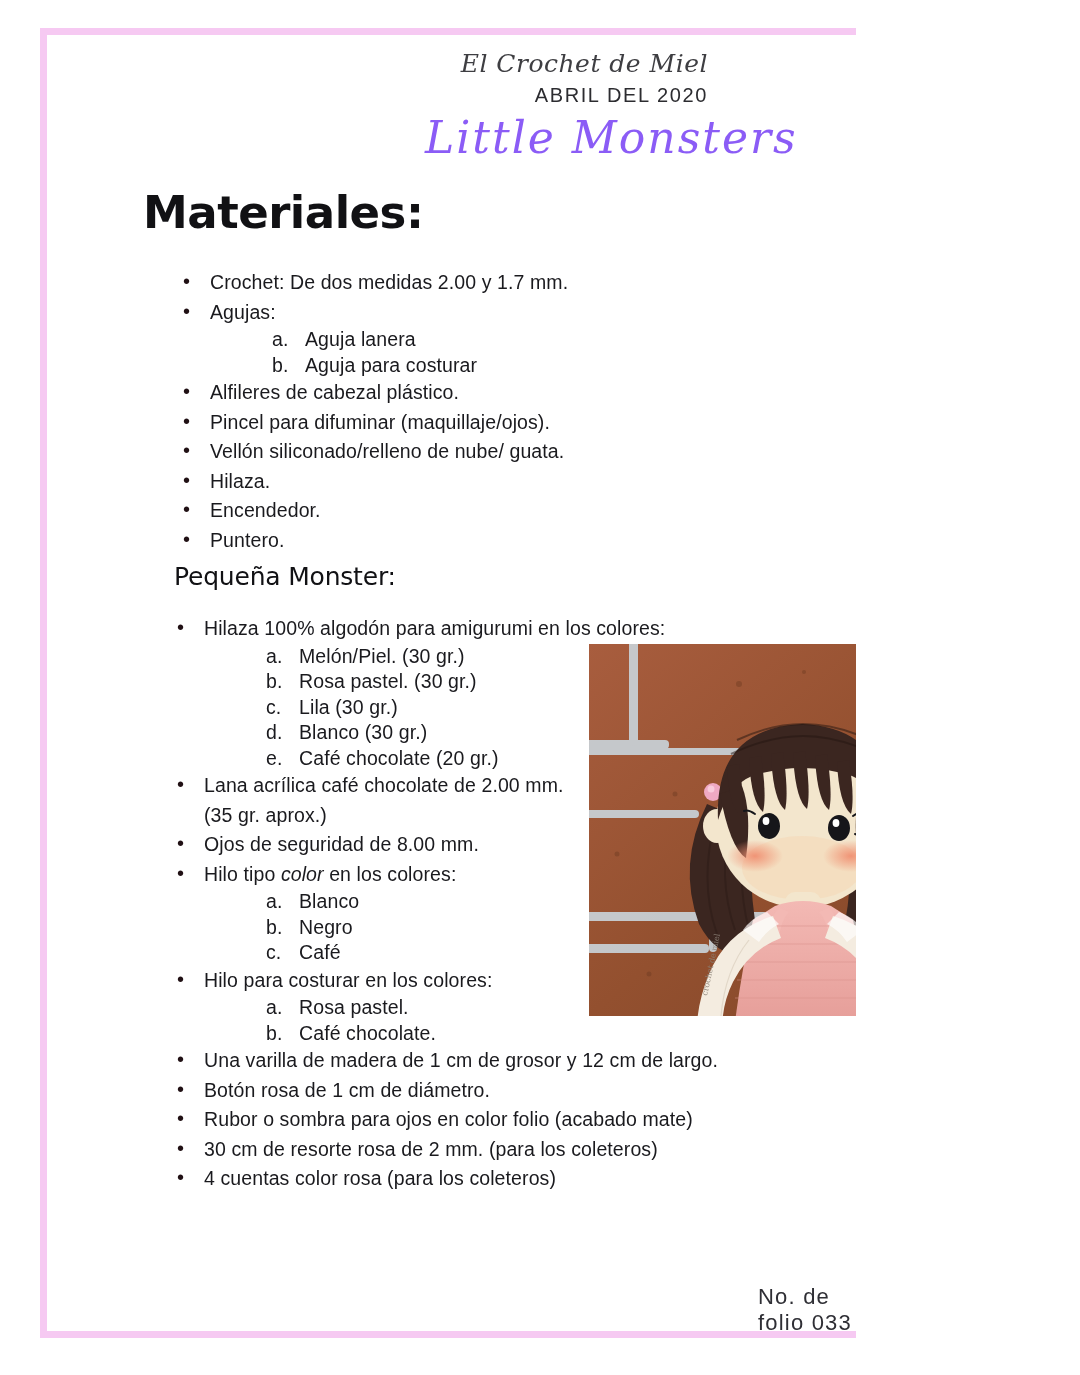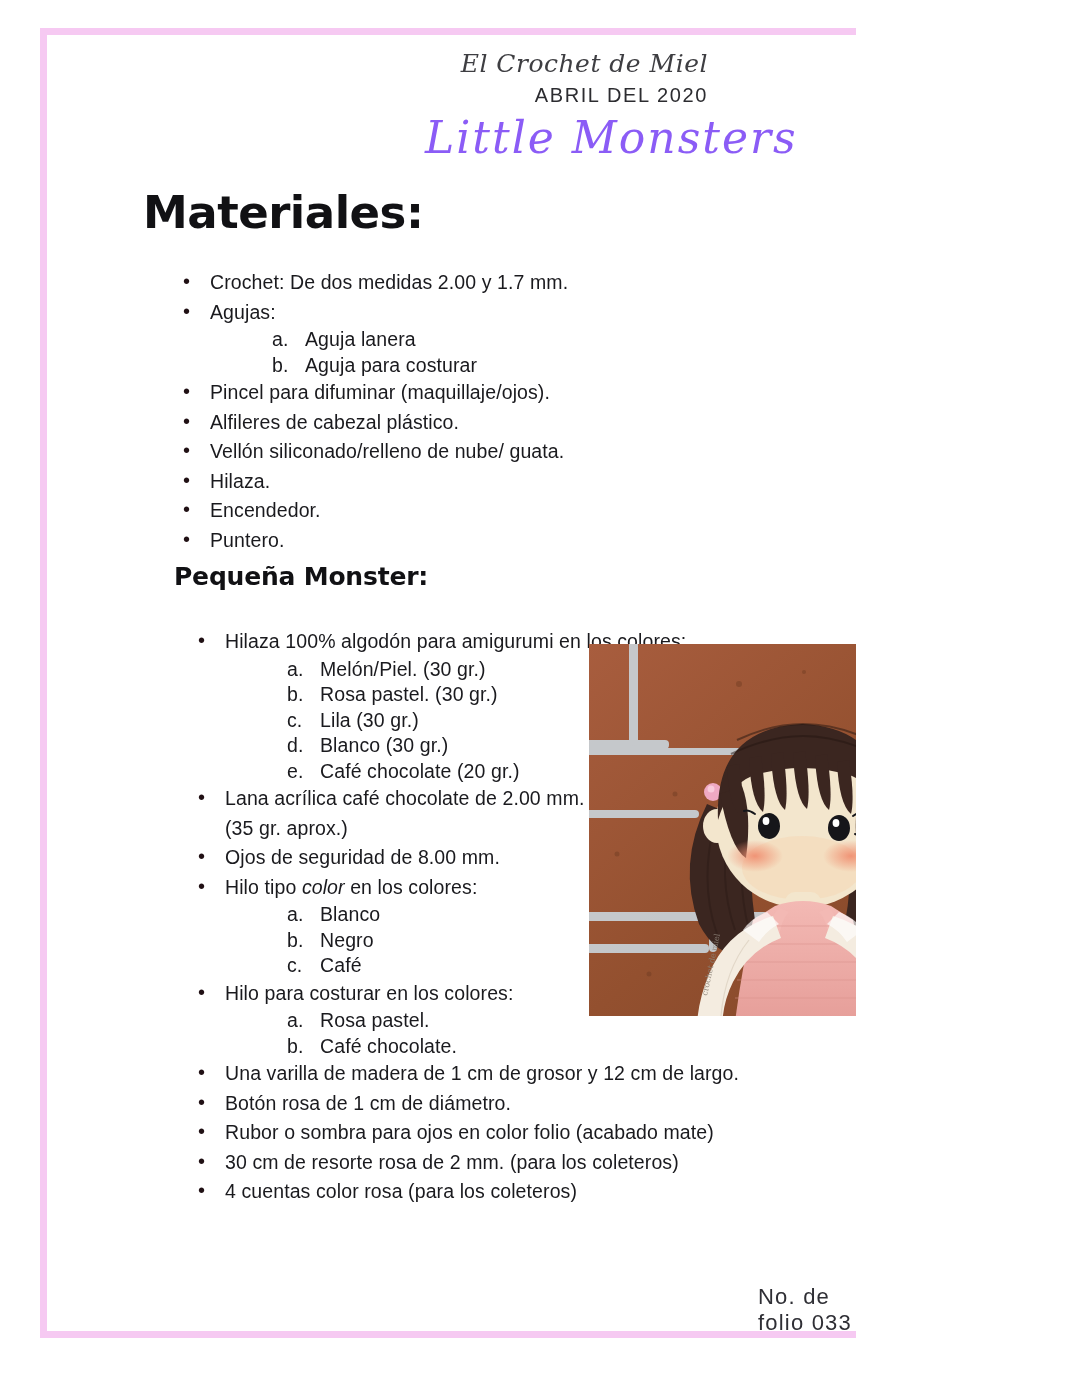--- a/index.html
+++ b/index.html
@@ -77,37 +77,37 @@
     font-weight: bold;
     font-size: 45px;
     color: #111114;
     letter-spacing: -0.5px;
   }
   .h-sub {
     position: absolute;
     left: 174px;
     top: 562px;
     font-family: "DejaVu Sans", sans-serif;
-    font-weight: bold;
+    font-weight: normal;
     font-size: 25px;
     color: #111114;
     letter-spacing: -0.2px;
   }
 
   
   .mat-list, .monster-list {
     position: absolute;
     margin: 0;
     padding: 0;
     list-style: none;
     font-family: "Liberation Sans", sans-serif;
     color: #1a1a1e;
   }
   .mat-list  { left: 183px; top: 268px; width: 760px; }
-  .monster-list { left: 198px; top: 614px; width: 760px; margin-top: 13px; }
+  .monster-list { left: 177px; top: 614px; width: 760px; }
 
   li.bullet {
     position: relative;
     padding-left: 27px;
     font-size: 19.5px;
     line-height: 29.5px;
     margin-bottom: 0px;
     letter-spacing: 0.1px;
   }
   li.bullet > .btxt { display: inline; }
@@ -183,22 +183,22 @@
 
   <div class="doc-title">Little Monsters</div>
 
   <div class="h-main">Materiales:</div>
   <ul class="mat-list">
       <li class="bullet"><span class="btxt">Crochet: De dos medidas 2.00 y 1.7 mm.</span></li>
       <li class="bullet"><span class="btxt">Agujas:</span><ol class="sublist">
           <li><span>Aguja lanera</span></li>
           <li><span>Aguja para costurar</span></li>
         </ol></li>
+      <li class="bullet"><span class="btxt">Alfileres de cabezal plástico.</span></li>
       <li class="bullet"><span class="btxt">Pincel para difuminar (maquillaje/ojos).</span></li>
-      <li class="bullet"><span class="btxt">Alfileres de cabezal plástico.</span></li>
       <li class="bullet"><span class="btxt">Vellón siliconado/relleno de nube/ guata.</span></li>
       <li class="bullet"><span class="btxt">Hilaza.</span></li>
       <li class="bullet"><span class="btxt">Encendedor.</span></li>
       <li class="bullet"><span class="btxt">Puntero.</span></li>
     </ul>
 
   <div class="h-sub">Pequeña Monster:</div>
   <ul class="monster-list">
       <li class="bullet"><span class="btxt">Hilaza 100% algodón para amigurumi en los colores:</span><ol class="sublist">
           <li><span>Melón/Piel. (30 gr.)</span></li>

